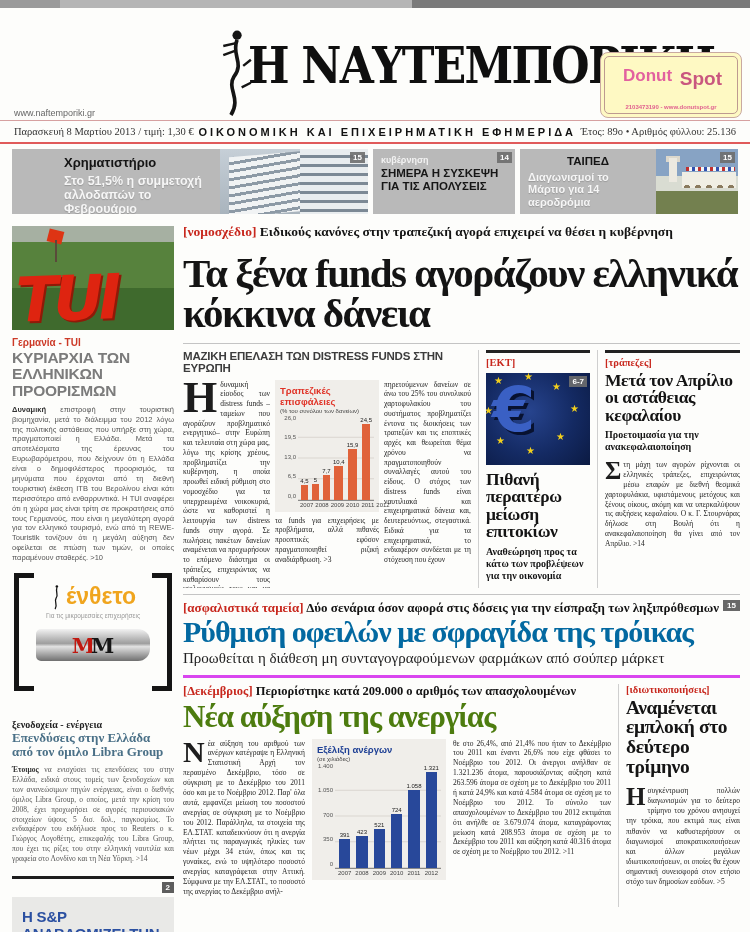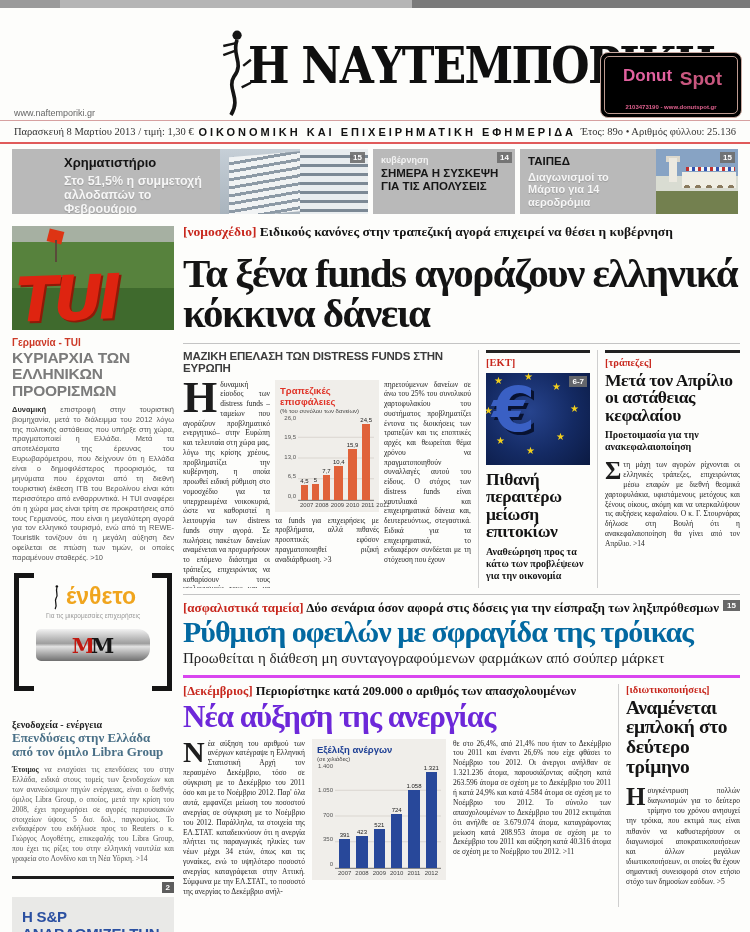--- a/index.html
+++ b/index.html
@@ -9,21 +9,21 @@
   .scan-top { position:absolute; top:0; left:0; right:0; height:8px;
     background:linear-gradient(90deg,#9a9a9a 0 8%, #b5b5b5 8% 55%, #7a7a7a 55% 100%); }
 
   
   .masthead { position:absolute; top:8px; left:0; width:100%; height:112px; }
   .hermes { position:absolute; left:214px; top:18px; width:40px; height:92px; }
   .site-url { position:absolute; left:14px; top:100px; font:9px "Liberation Sans",sans-serif; color:#666; }
   .paper-title { position:absolute; left:248px; top:28px; font-family:"DejaVu Serif",serif; font-weight:bold;
     font-size:50px; letter-spacing:-2px; color:#0f0f0f; transform:scaleX(.88); transform-origin:left center; white-space:nowrap; }
   .donut-ad { position:absolute; right:8px; top:44px; width:142px; height:66px; border:1px solid #c9a9a0;
-    border-radius:8px; padding:3px; background:#000000; }
+    border-radius:8px; padding:3px; background:#fef9c3; }
   .donut-inner { border:1px solid #bd9a90; border-radius:5px; height:100%; position:relative; text-align:center;
     font-family:"Liberation Sans",sans-serif; }
   .donut-l1 { margin-top:7px; font-weight:bold; font-size:17px; color:#e2619f; letter-spacing:0; }
   .donut-l1 .w2 { color:#c9577f; position:relative; top:4px; left:3px; font-size:19px; }
   .donut-contact { position:absolute; bottom:3px; left:0; right:0; font-size:6px; font-weight:bold; color:#e0618f; }
 
   
   .dateline { position:absolute; top:120px; left:0; right:0; height:24px; display:flex; align-items:center;
     padding:0 14px; border-top:1px solid #d6a0a0; border-bottom:2px solid #e05a5a; background:#fdfdfb; }
   .dl-date { font-size:10.5px; color:#333; white-space:nowrap; }
@@ -34,21 +34,21 @@
   .teasers { position:absolute; top:149px; left:12px; right:12px; height:65px; display:flex; gap:5px;
     font-family:"Liberation Sans",sans-serif; }
   .teaser { background:#b9b9b9; position:relative; display:flex; overflow:hidden; }
   .t1 { width:356px;padding-left:44px; } .t2 { width:142px; } .t3 { flex:1; }
   .t-text { flex:1; padding:6px 8px; }
   .t-label { font-size:13px; font-weight:bold; color:#141414; }
   .t-sub-white { font-size:12.5px; font-weight:bold; color:#f6f6f6; line-height:1.12; margin-top:4px;
     text-shadow:0 1px 1px rgba(0,0,0,.18); }
   .t2 .t-label { font-size:9px; color:#f2f2f2; font-weight:bold; }
   .t2 .t-sub-dark { font-size:11.5px; font-weight:bold; color:#161616; line-height:1.12; margin-top:2px; }
-  .t3 .t-label { font-size:11.5px; }
+  .t3 .t-label { font-size:11.5px;text-align:center; }
   .t3 .t-sub-white { font-size:11px; }
   .t-photo { position:relative; flex:none; }
   .t1 .t-photo { width:148px; } .t3 .t-photo { width:82px; }
   .pg-badge { position:absolute; top:3px; right:3px; background:rgba(110,110,110,.9); color:#fff;
     font:bold 8px "Liberation Sans",sans-serif; padding:1px 3px; z-index:3; }
 
   
   .photo-building { background:linear-gradient(180deg,#c6cfd7 0%,#a9b4bd 100%); }
   .photo-building .b1 { position:absolute; left:6%; top:8%; width:52%; height:92%;
     background:repeating-linear-gradient(175deg,#f1f3f4 0 5px,#8d9aa6 5px 8px); transform:skewY(-5deg); }
@@ -133,21 +133,21 @@
   .banks-body { margin-top:7px; font-size:7.5px; line-height:1.32; text-align:justify; color:#1d1d1d; }
 
   .insurance { border-top:1px solid #c4c4c4; margin-top:6px; padding-top:5px; position:relative; }
   .ins-badge { position:absolute; right:0; top:5px; background:#686868; color:#fff; font:bold 8px "Liberation Sans",sans-serif; padding:1px 4px; }
   .ins-head { margin-top:1px; font-size:30px; font-weight:bold; letter-spacing:-1px; color:#0369a1; line-height:1; }
   .ins-dek { margin-top:3px; font-size:15px; color:#222; }
 
   .row2 { display:flex; border-top:3px solid #d946ef; margin-top:8px; padding-top:6px; height:232px; overflow:hidden; }
   .unemp { width:428px; flex:none; }
   .unemp-kicker { font-size:12.5px; font-weight:bold; color:#141414; }
-  .unemp-head { margin:2px 0 7px; font-size:31px; font-weight:bold; letter-spacing:-1px; color:#6d28d9; line-height:1; }
+  .unemp-head { margin:2px 0 7px; font-size:31px; font-weight:bold; letter-spacing:-1px; color:#4d7c0f; line-height:1; }
   .unemp-cols { display:flex; gap:7px; height:168px; overflow:hidden; }
   .ucol { font-size:7.5px; line-height:1.32; text-align:justify; color:#1d1d1d; overflow:hidden; }
   .ucol1 { width:122px; flex:none; } .uchartcol { width:134px; flex:none; } .ucol2 { flex:1; }
   .dc-md { float:left; font-size:30px; line-height:25px; font-weight:bold; padding-right:3px; }
   .col-priv { flex:1; overflow:hidden; }
   .priv-head { margin:3px 0 9px; font-size:19.5px; font-weight:bold; line-height:1.02; letter-spacing:-0.4px; color:#151515; }
   .priv-body { font-size:7.5px; line-height:1.35; text-align:justify; color:#1d1d1d; }
 
   
   .chart { background:#f0eeea; padding:5px 5px 4px; font-family:"Liberation Sans",sans-serif; }

